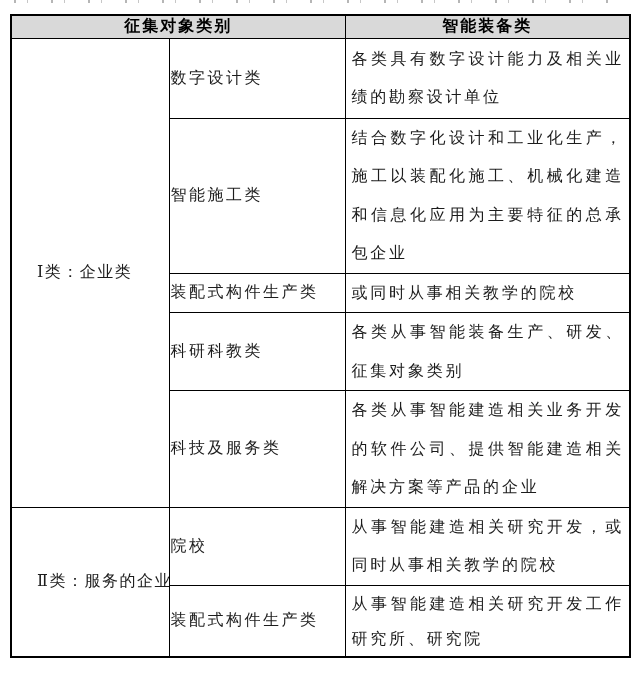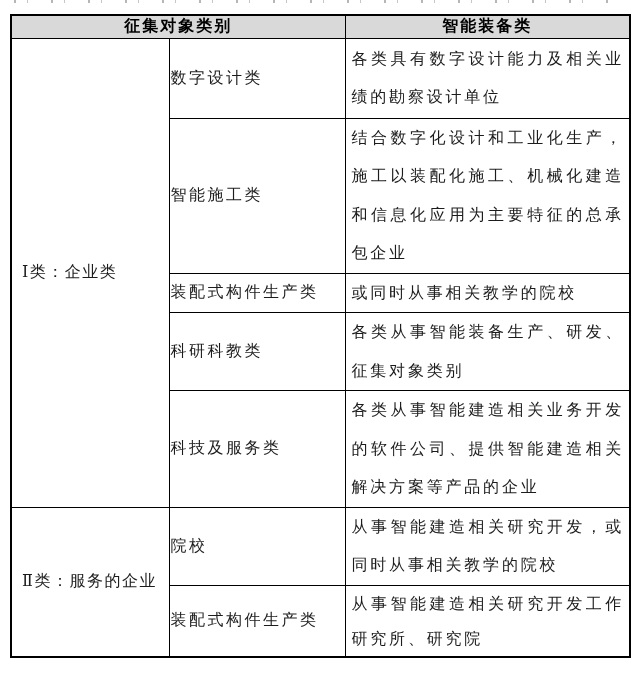--- a/index.html
+++ b/index.html
@@ -34,21 +34,21 @@
     padding:0;
   }
   .cat-table th{
     background:#d9d9d9;
     color:#000;
     font-weight:bold;
     text-align:center;
     letter-spacing:2px;
   }
   td.group{
-    padding-left:10px;
+    padding-left:25px;
     letter-spacing:1.5px;
     white-space:nowrap;
   }
   td.cat{
     padding-left:1px;
     letter-spacing:2.5px;
     white-space:nowrap;
   }
   td.desc{
     padding:0 5px 0 6px;

